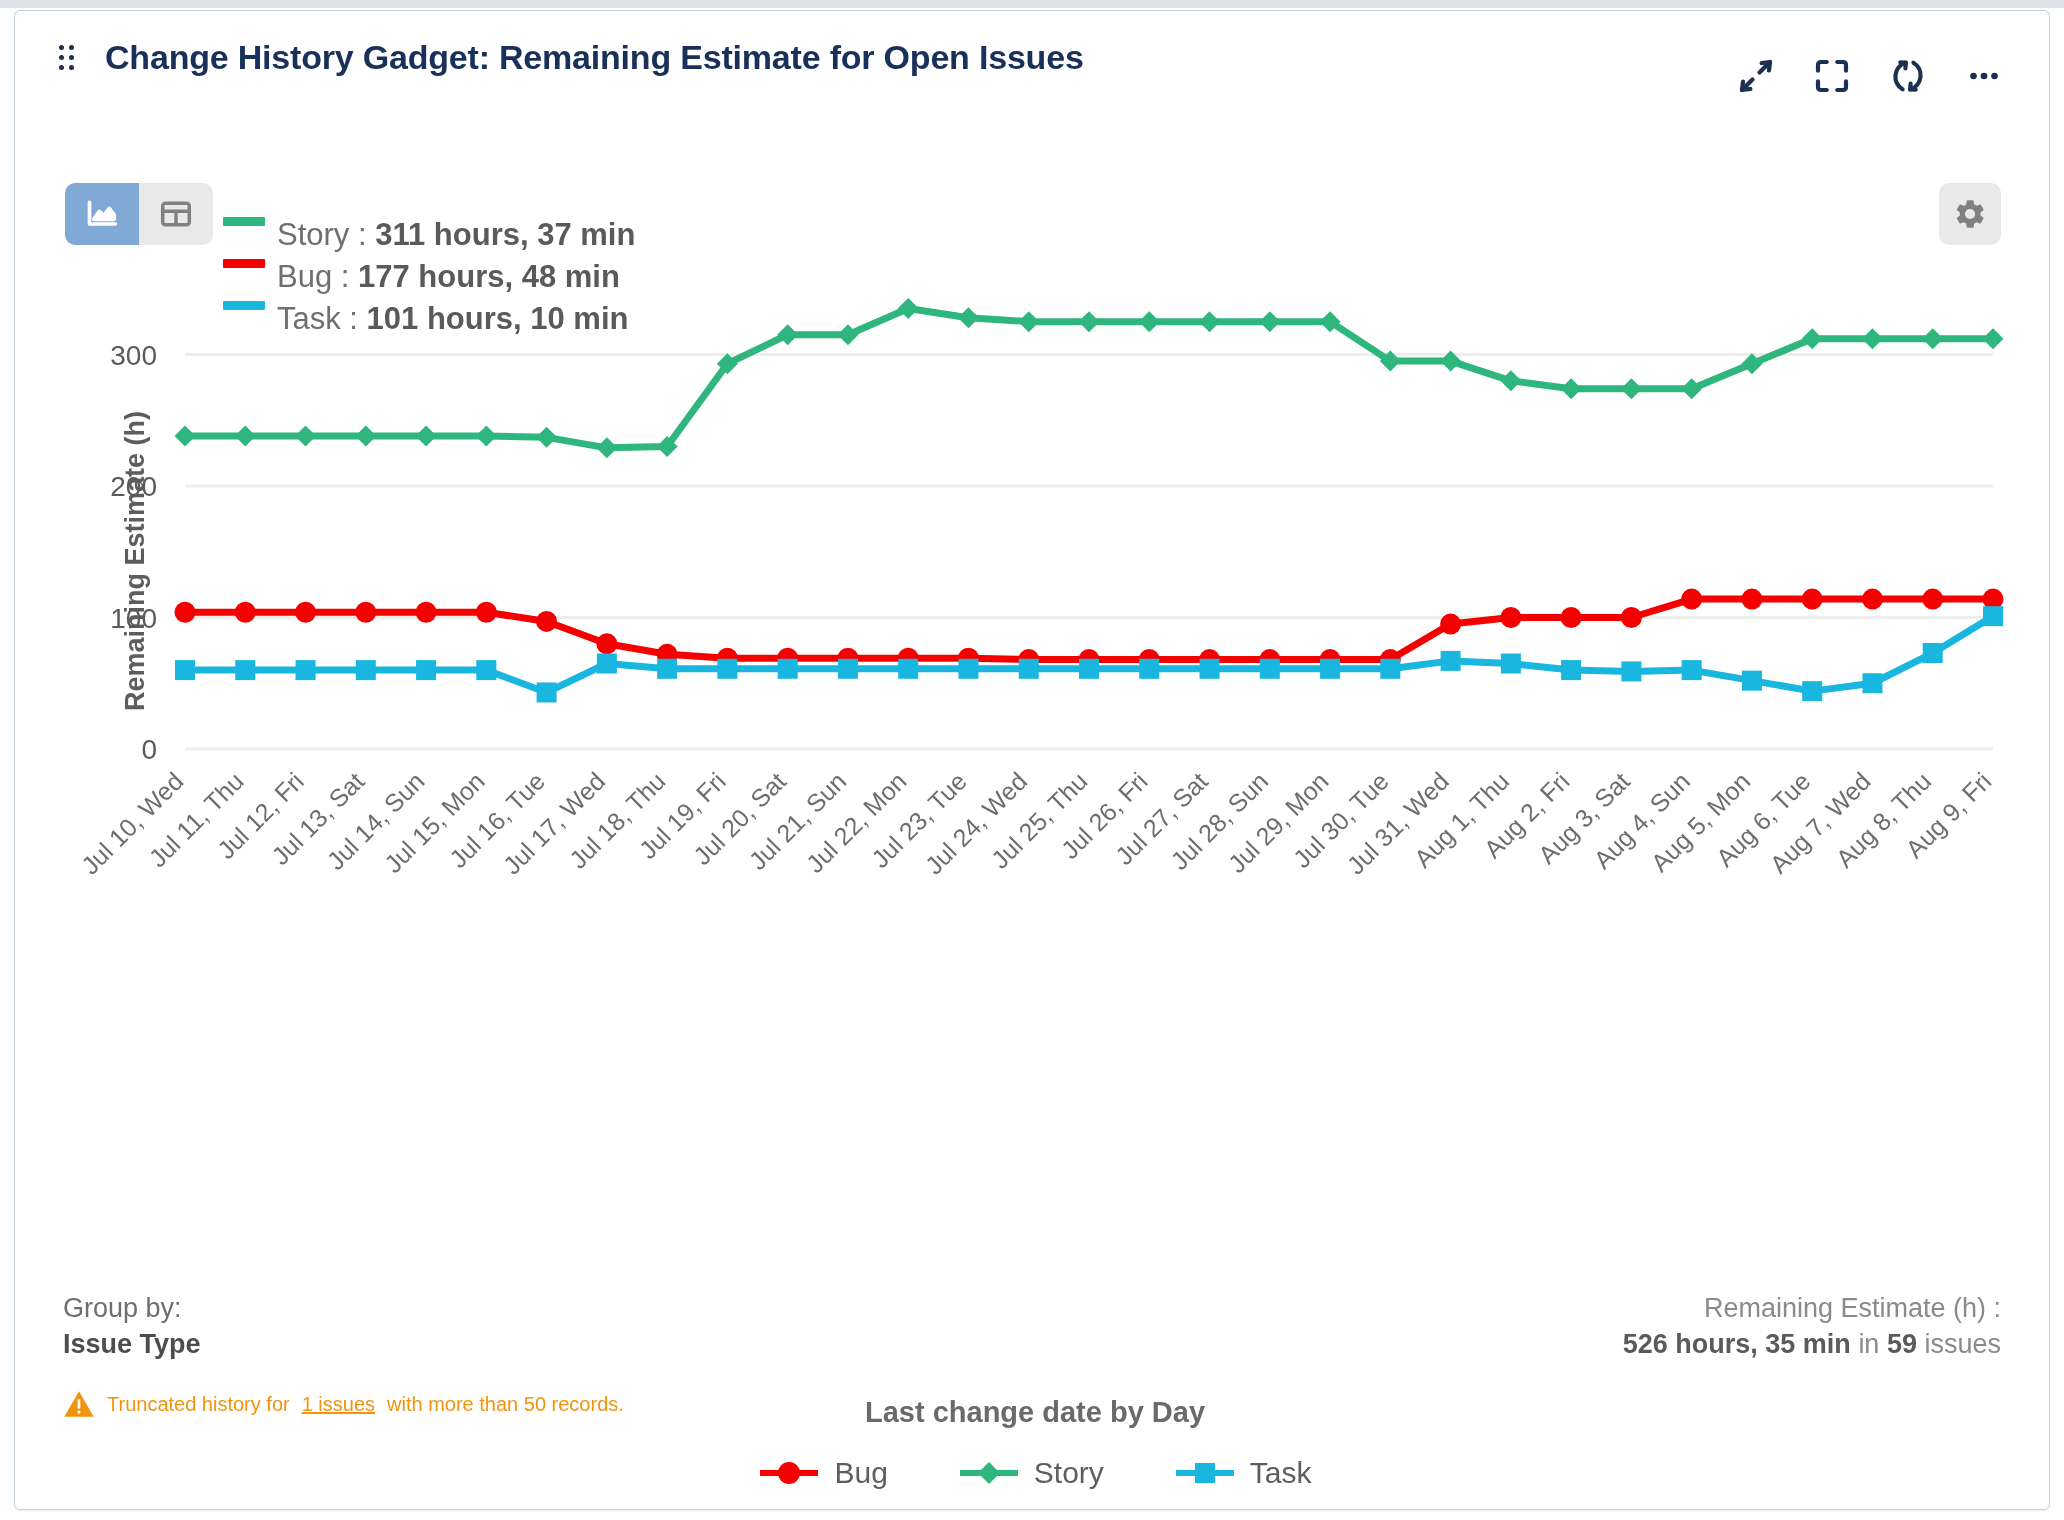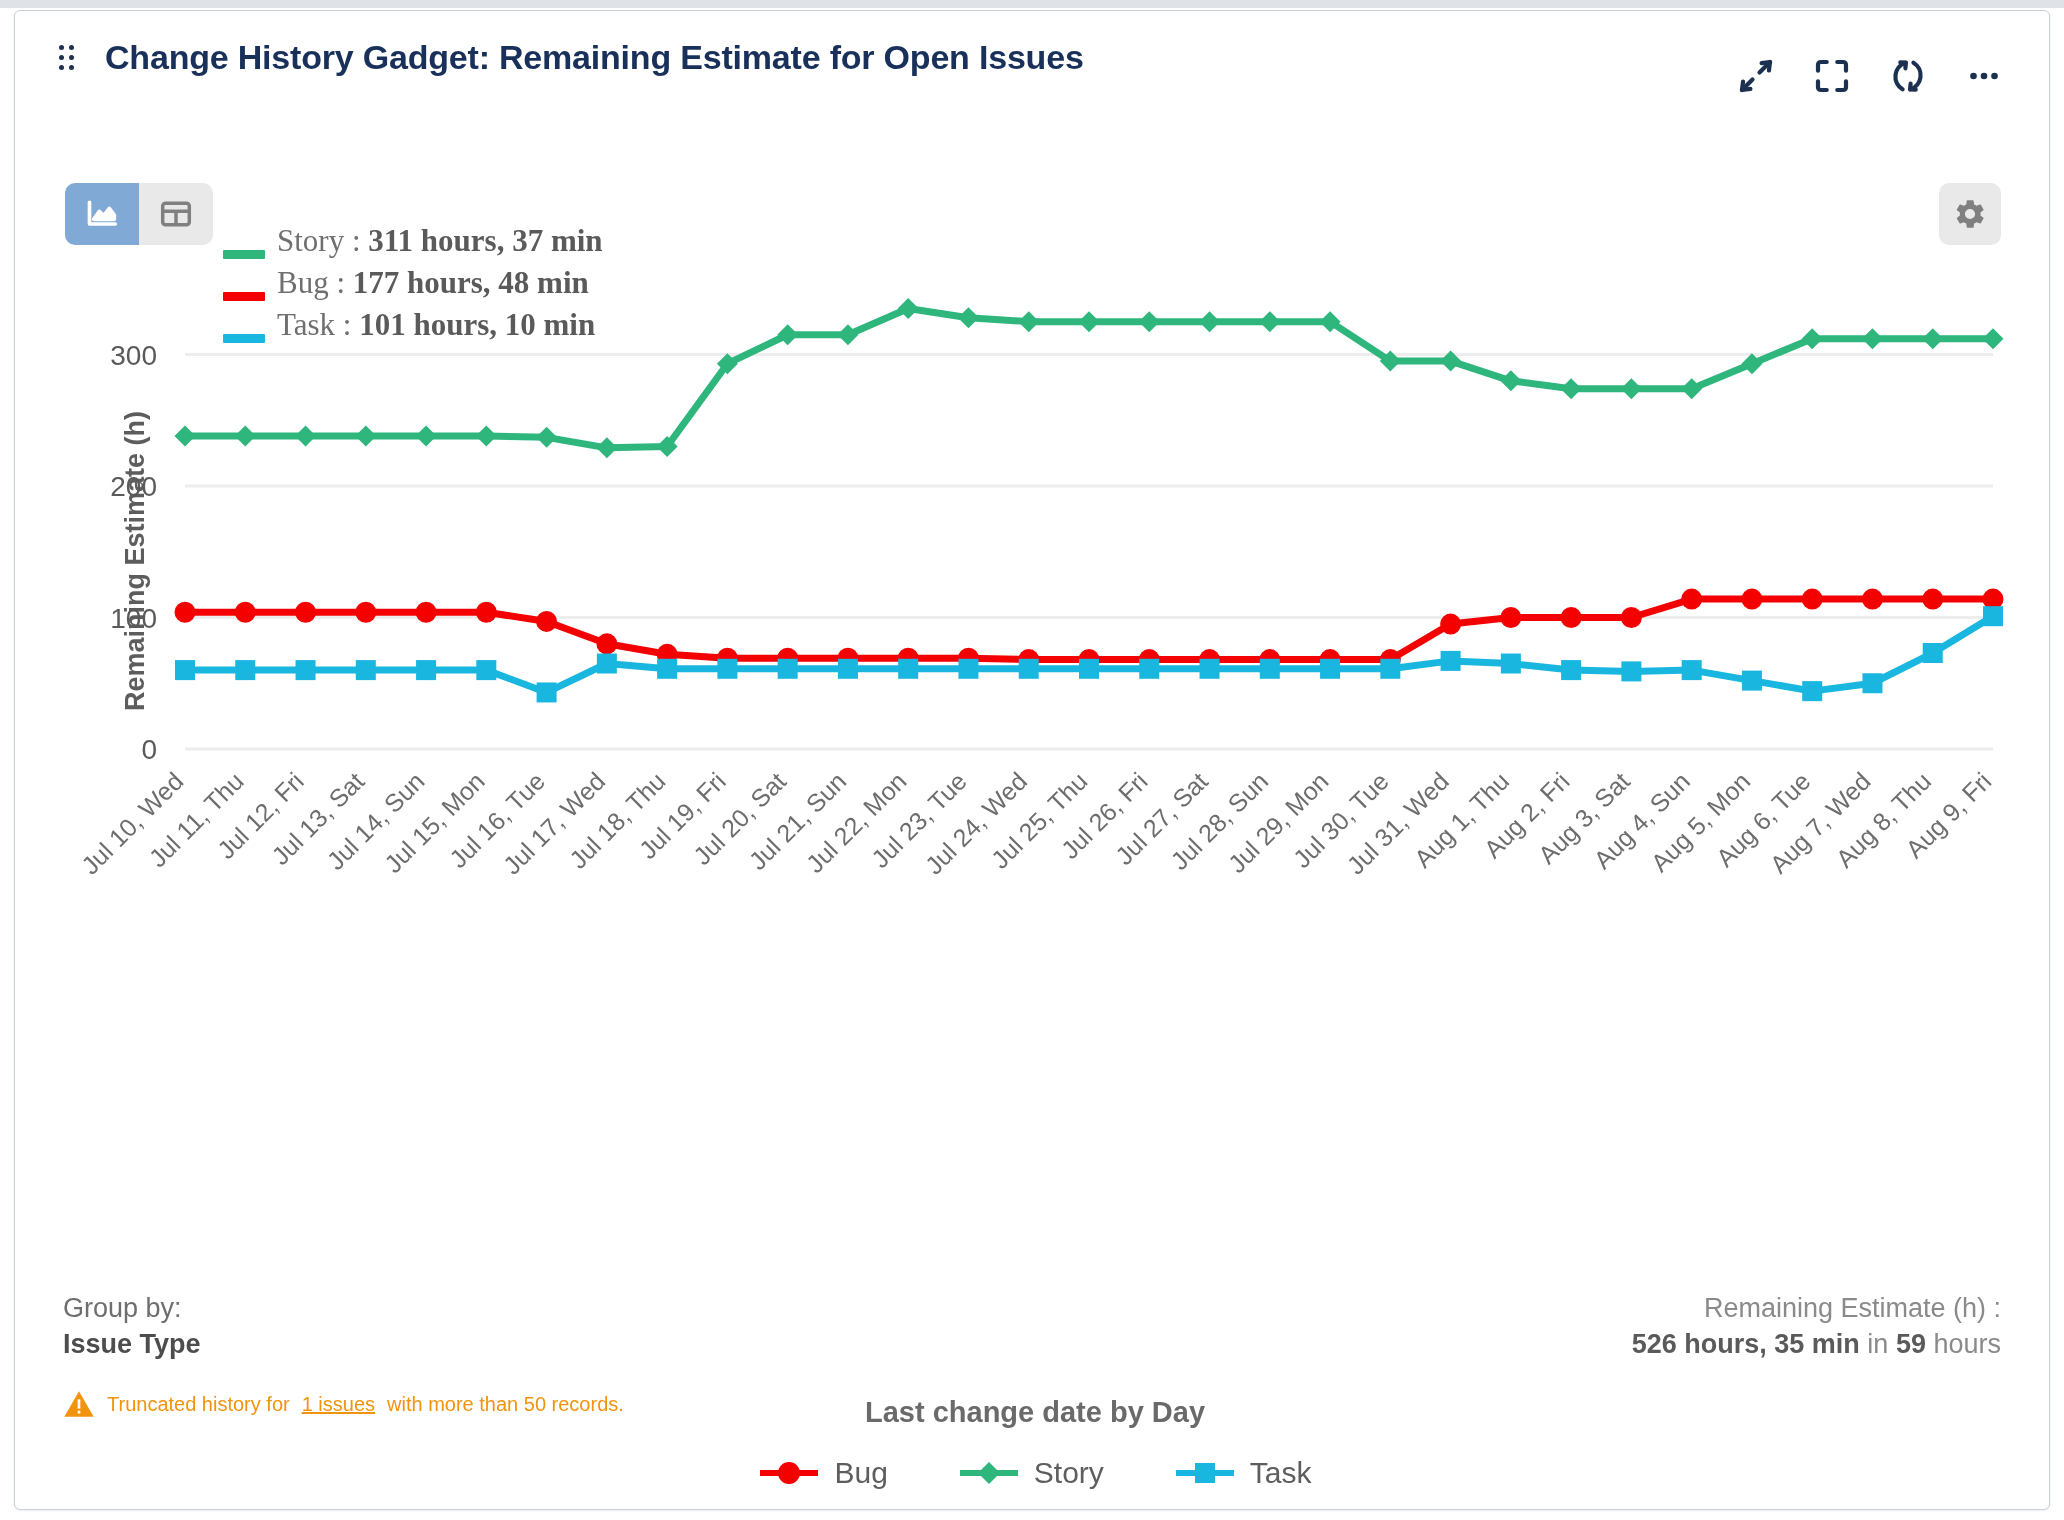--- a/index.html
+++ b/index.html
@@ -66,21 +66,21 @@
     font-size:27px; font-weight:bold; color:#5d5d5d; white-space:nowrap;
   }
   #plot-svg { position:absolute; left:0; top:0; }
   .ytick { font-size:28px; fill:#5a5a5a; text-anchor:end; font-family:"Liberation Sans", sans-serif; }
   .xtick {
     font-size:25px; fill:#6d6d6d; font-family:"Liberation Sans", sans-serif;
   }
   .gridline { stroke:#ededed; stroke-width:3; }
   .topline { stroke:#f3f3f3; stroke-width:3; }
   #inline-legend { position:absolute; left:158px; top:-44px; }
-  .ileg-row { display:flex; align-items:flex-end; height:42px; margin-bottom:0px;font-family:Liberation Serif, serif; }
+  .ileg-row { display:flex; align-items:flex-start; height:42px; margin-bottom:0px; }
   .ileg-swatch { width:42px; height:9px; border-radius:1px; margin-right:12px; }
   .ileg-text { font-size:31px; color:#6f6f6f; white-space:nowrap; }
   .ileg-text b { color:#5a5a5a; font-weight:bold; }
   #xaxis-title {
     position:absolute; left:0; right:0; top:1135px;
     text-align:center; font-size:29px; font-weight:bold; color:#6a6a6a;
   }
   #bottom-legend {
     position:absolute; left:0; right:0; top:1195px;
     display:flex; justify-content:center; align-items:center; gap:70px;
@@ -370,21 +370,21 @@
   <div id="footer">
     <div id="group-by">
       <div>Group by:</div>
       <b>Issue Type</b>
     </div>
     <div id="summary">
       <div>Remaining Estimate (h) :</div>
       <div><b>526 hours, 35 min</b>
         <span>in</span>
         <b>59</b>
-        <span>hours</span>
+        <span>issues</span>
       </div>
     </div>
     <div id="warning">
       <svg id="warn-tri" width="32" height="30" viewBox="0 0 24 22">
         <path d="M12 1.5 L23 20.5 H1 Z" fill="#f2930d"></path>
         <rect x="11" y="7.5" width="2" height="7" fill="#ffffff"></rect>
         <rect x="11" y="16" width="2" height="2.2" fill="#ffffff"></rect>
       </svg>
       <span>Truncated history for</span>
       <a>1 issues</a>

